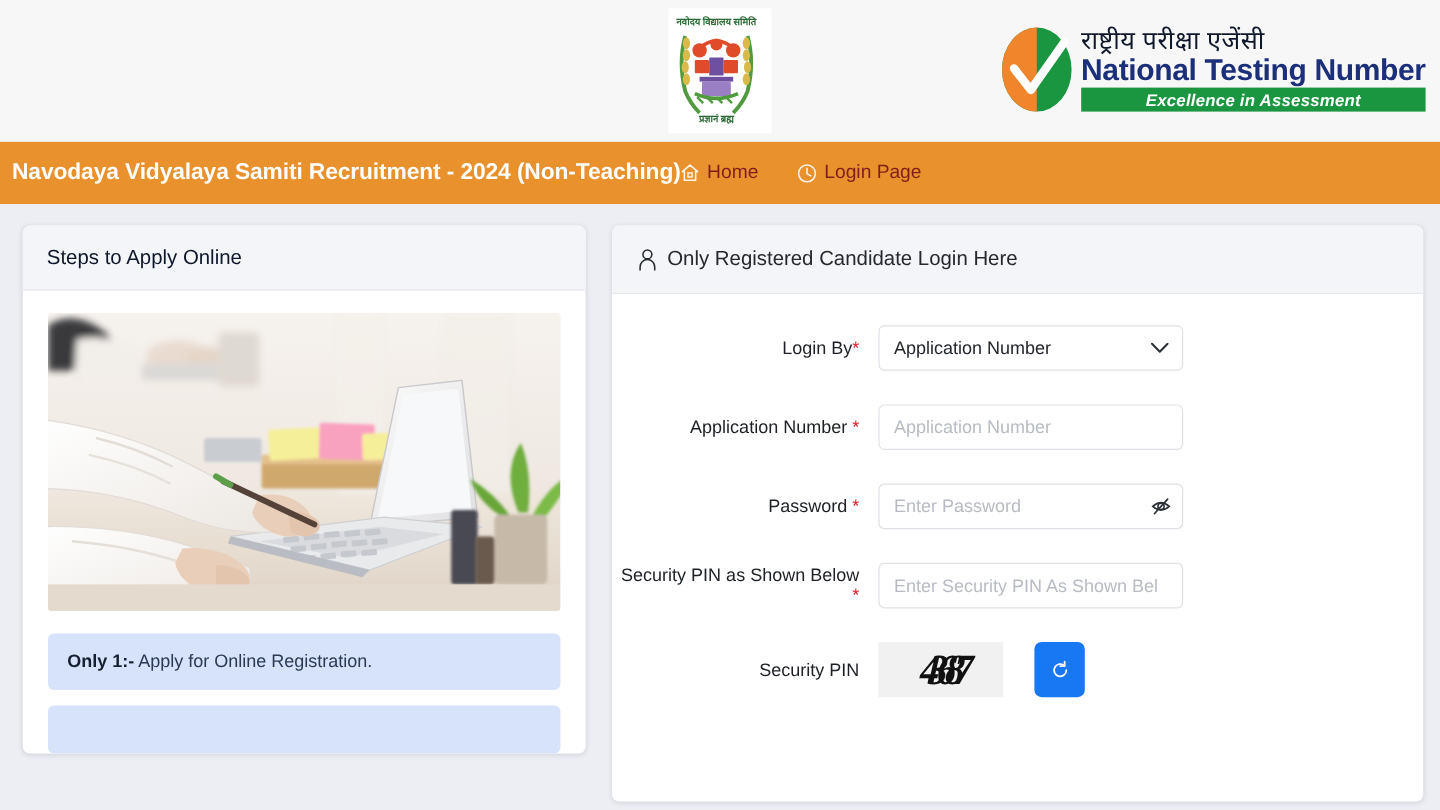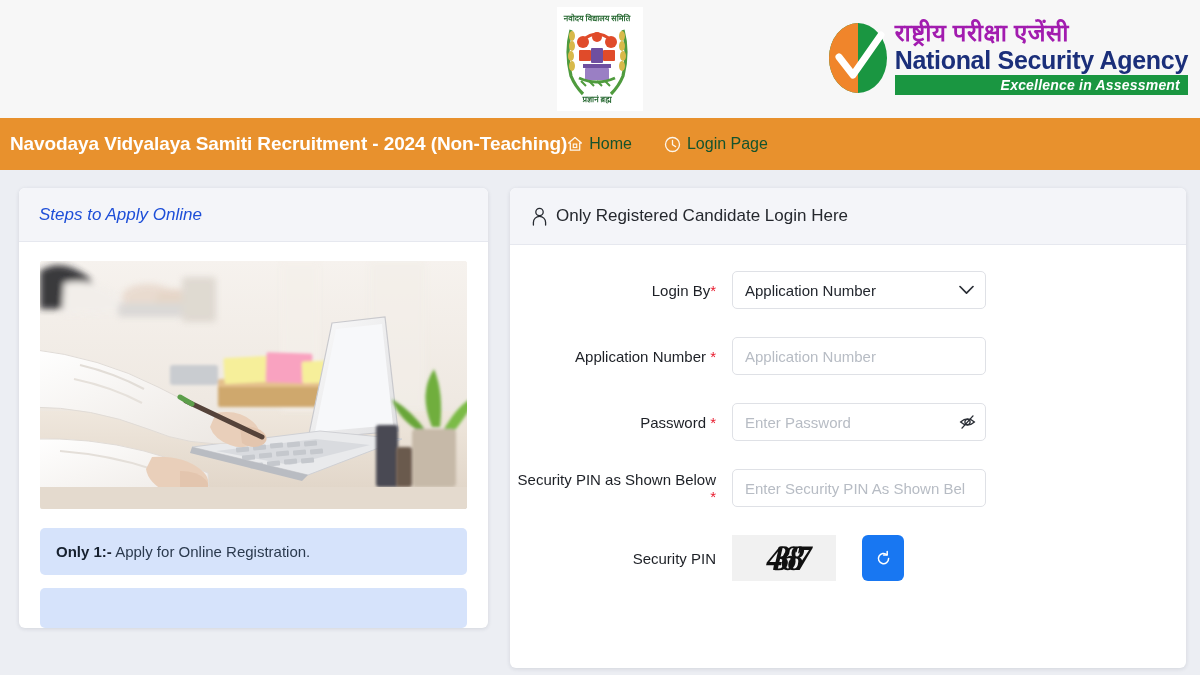--- a/index.html
+++ b/index.html
@@ -35,33 +35,33 @@
     right: 12px; top: 8px;
     height: 100px;
     display: flex;
     align-items: center;
     gap: 6px;
   }
   .nta-mark { width: 62px; height: 74px; flex: 0 0 auto; }
   .nta-text { display: flex; flex-direction: column; gap: 1px; }
   .nta-hindi {
     font-family: "Liberation Serif", serif;
-    font-size: 24px; font-weight: 700; color: #a21caf;
+    font-size: 21px; font-weight: 400; color: #0f172a;
     letter-spacing: .5px; line-height: 1.05;
   }
   .nta-eng {
     font-family: "Liberation Sans", sans-serif;
     font-size: 25px; font-weight: 700; color: #1b2f7a;
     line-height: 1.05; letter-spacing: -.3px;
   }
   .nta-band {
     background: #1a9641; color: #ffffff;
     font-size: 14px; font-weight: 700; font-style: italic;
     padding: 2px 8px; margin-top: 0;
-    letter-spacing: .2px; text-align: right;
+    letter-spacing: .2px; text-align: center;
   }
 
   
   .navbar {
     height: 52px;
     background: #e8912d;
     display: flex;
     align-items: center;
     justify-content: flex-start;
     padding: 0 14px 0 10px;
@@ -69,21 +69,21 @@
   .nav-title {
     color: #ffffff;
     font-size: 19px;
     font-weight: 700;
     letter-spacing: -.1px;
     white-space: nowrap;
   }
   .nav-links { display: flex; align-items: center; gap: 32px; }
   .nav-link {
     display: flex; align-items: center; gap: 6px;
-    color: #14532d; font-size: 16px; font-weight: 400;
+    color: #7f1d1d; font-size: 16px; font-weight: 400;
     text-decoration: none; cursor: pointer; white-space: nowrap;
   }
   .nav-link svg { display: block; }
 
   
   .content {
     display: flex;
     gap: 22px;
     padding: 18px 14px 0 19px;
     align-items: flex-start;
@@ -97,21 +97,21 @@
     border-radius: 6px;
     box-shadow: 0 1px 4px rgba(40,45,70,.13);
     overflow: hidden;
   }
   .left-head {
     background: #f4f5f9;
     border-bottom: 1px solid #e6e8ef;
     padding: 17px 20px 16px 20px;
   }
   .left-head-title {
-    font-size: 17px; color: #1d4ed8; font-weight: 400; font-style: italic;
+    font-size: 17px; color: #0f172a; font-weight: 400;
   }
   .left-body { padding: 19px 21px 0 21px; }
 
   .hero {
     width: 100%;
     height: 248px;
     border-radius: 3px;
     overflow: hidden;
     position: relative;
     background: #f2ece6;
@@ -261,21 +261,21 @@
   </div>
 
   <div class="nta-logo">
     <svg class="nta-mark" viewBox="0 0 62 74">
       <ellipse cx="31" cy="37" rx="29" ry="35" fill="#1a9641"></ellipse>
       <path d="M31 2 A29 35 0 0 0 31 72 Z" fill="#f0852b"></path>
       <path d="M12 36 L26 54 L54 14" stroke="#ffffff" stroke-width="7" fill="none" stroke-linecap="round" stroke-linejoin="round"></path>
     </svg>
     <div class="nta-text">
       <div class="nta-hindi">राष्ट्रीय परीक्षा एजेंसी</div>
-      <div class="nta-eng">National Security Agency</div>
+      <div class="nta-eng">National Testing Number</div>
       <div class="nta-band">Excellence in Assessment</div>
     </div>
   </div>
 </div>
 
 <div class="navbar">
   <div class="nav-title">Navodaya Vidyalaya Samiti Recruitment - 2024 (Non-Teaching)</div>
   <div class="nav-links">
 
     <a class="nav-link">

